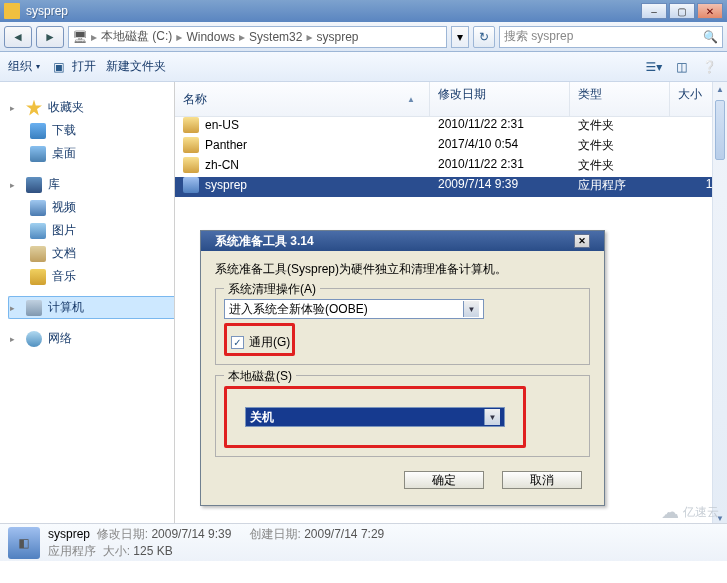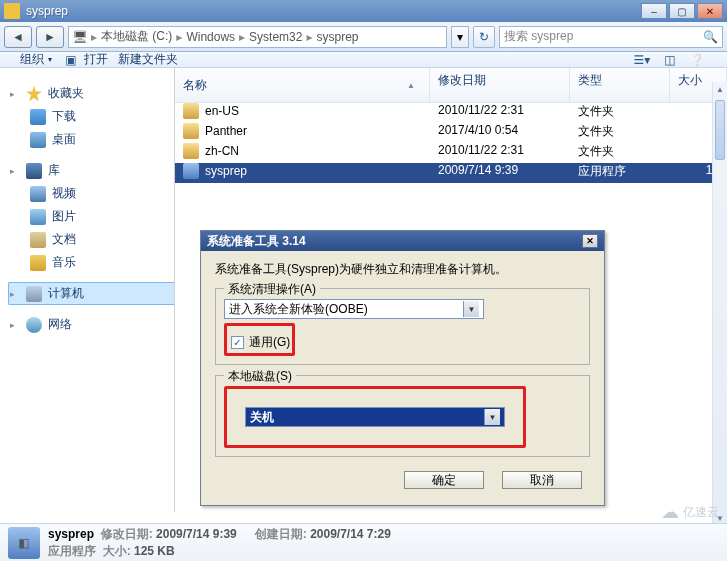--- a/index.html
+++ b/index.html
@@ -18,21 +18,21 @@
 .navbtn { width: 28px; height: 22px; background: linear-gradient(#fafafa,#e2e8f2); border: 1px solid #7a95bd; border-radius: 3px; display: flex; align-items: center; justify-content: center; color: #355; }
 .breadcrumb { flex: 1; height: 22px; background: #fff; border: 1px solid #9db6d6; display: flex; align-items: center; padding: 0 4px; gap: 4px; color: #555; }
 .breadcrumb .sep { color: #888; }
 .breadcrumb .ico { width: 14px; height: 14px; display: inline-flex; align-items: center; justify-content: center; }
 .navdrop { width: 18px; height: 22px; border: 1px solid #9db6d6; background: linear-gradient(#fafafa,#e8eef7); display:flex; align-items:center; justify-content:center; }
 .roundbtn { width: 22px; height: 22px; border: 1px solid #9db6d6; background: linear-gradient(#fff,#e2eaf4); border-radius: 2px; display:flex; align-items:center; justify-content:center; color:#2a5a8a; }
 .searchbox { width: 224px; height: 22px; background: #fff; border: 1px solid #9db6d6; display: flex; align-items: center; padding: 0 4px; color: #888; }
 .searchbox .mag { margin-left: auto; color: #4a6a9a; }
 
 
-.toolrow { height: 16px; background: linear-gradient(#f5f9ff,#e4edf9); border-bottom: 1px solid #c9d6e8; display: flex; align-items: center; padding: 0 20px; gap: 10px; color: #173a6a; }
+.toolrow { height: 30px; background: linear-gradient(#f5f9ff,#e4edf9); border-bottom: 1px solid #c9d6e8; display: flex; align-items: center; padding: 0 8px; gap: 10px; color: #173a6a; }
 .toolrow .spacer { flex: 1; }
 .toolrow .ic { width:18px; height:18px; display:inline-flex; align-items:center; justify-content:center; color:#2a5a8a; }
 .toolrow .menuitem { display:flex; align-items:center; gap:4px; }
 
 
 .bodysplit { display: flex; height: 444px; }
 .sidebar { width: 175px; background: #fff; border-right: 1px solid #d0d0d0; padding: 6px 0 6px 8px; overflow: hidden; }
 .tree-item { display: flex; align-items: center; gap: 6px; padding: 3px 4px; color: #173a6a; }
 .tree-item.sel { background: #cde8ff; border: 1px solid #7ab8ef; border-right: none; border-radius: 2px 0 0 2px; padding: 2px 3px; }
 .tree-item.lib { margin-top: 8px; }
@@ -68,41 +68,41 @@
 .filerow { display: flex; height: 20px; align-items: flex-start; padding: 0; }
 .filerow.sel { background: #2a4d8f; color: #fff; }
 .filerow .cell { padding: 0 8px; display: flex; align-items: center; gap: 6px; white-space: nowrap; overflow: hidden; }
 .cell.c1 { width: 255px; }
 .cell.c2 { width: 140px; }
 .cell.c3 { width: 100px; }
 .cell.c4 { flex: 1; text-align: right; padding-right: 8px; justify-content: flex-end; }
 
 
 .dialog { position: absolute; left: 200px; top: 230px; width: 405px; background: #ece9d8; border: 1px solid #708090; box-shadow: 2px 2px 3px rgba(0,0,0,.25); }
-.dlg-title { height: 20px; background: linear-gradient(#4a6da8,#2a4d88); color: #fff; font-weight: bold; display: flex; align-items: center; padding: 0 6px; }
+.dlg-title { height: 20px; background: linear-gradient(#4a6da8,#2a4d88); color: #fff; font-weight: bold; display: flex; align-items: center; padding: 0 14px; }
 .dlg-title .x { margin-left: auto; width: 16px; height: 14px; background: linear-gradient(#f0f0f0,#d0d0d0); border: 1px solid #607090; font-size:9px; display:flex; align-items:center; justify-content:center; color:#000; }
 .dlg-body { padding: 10px 14px 12px 14px; }
 .dlg-desc { margin-bottom: 10px; color: #000; }
 .fieldset { border: 1px solid #b0b0b0; padding: 10px 8px 8px 8px; margin-bottom: 10px; position: relative; }
 .fieldset .legend { position: absolute; top: -8px; left: 8px; background: #ece9d8; padding: 0 4px; font-size: 12px; }
 .combo { width: 260px; height: 20px; background: #fff; border: 1px solid #7a95bd; display: flex; align-items: center; padding: 0 4px; }
 .combo.selblue { background: #163a8f; color: #fff; }
 .combo .caret { margin-left: auto; width: 16px; height: 16px; background: linear-gradient(#f0f0f0,#c8d4e4); border-left: 1px solid #7a95bd; display:flex; align-items:center; justify-content:center; color:#334; font-size:8px; }
 .chk { display: flex; align-items: center; gap: 5px; margin-top: 6px; color: #000; padding-left: 2px; }
 .chkbox { width: 13px; height: 13px; background: #fff; border: 1px solid #7a95bd; display:flex; align-items:center; justify-content:center; font-size:10px; color:#2a5a8a; }
 .redbox { border: 3px solid #e02020; border-radius: 2px; }
 .redbox.rb1 { padding: 2px; margin-top: 4px; display: inline-block; }
 .redbox.rb2 { padding: 18px; display: inline-block; font-weight: bold; }
 .btnrow { display: flex; justify-content: flex-end; gap: 18px; padding: 4px 8px 4px 0; }
 .dlgbtn { width: 80px; height: 18px; background: linear-gradient(#fefefe,#e2e2d8); border: 1px solid #8a8a80; display:flex; align-items:center; justify-content:center; }
 
 
 .statusbar { position: absolute; left: 0; right: 0; bottom: 22px; height: 38px; border-top: 1px solid #d0d6e0; background: linear-gradient(#f8fbfe,#edf2f9); display: flex; align-items: center; padding: 2px 8px; gap: 8px; color: #555; }
 .statusbar .bigico { width: 32px; height: 32px; background: linear-gradient(#a0c0f0,#5080c0); display: flex; align-items: center; justify-content: center; border-radius: 3px; }
-.statusbar .info { display: grid; grid-template-columns: auto auto; gap: 0 18px; font-size: 11px; font-weight: bold; }
+.statusbar .info { display: grid; grid-template-columns: auto auto; gap: 0 18px; font-size: 11px; }
 .statusbar .info .label { color: #888; }
 
 
 .watermark { position: absolute; right: 8px; bottom: 60px; color: #c0c8d0; font-size: 14px; display: flex; align-items: center; gap: 4px; opacity: .9; }
 .watermark .cloud { font-size: 18px; }
 
 .scrollhint { position: absolute; right: 0; top: 82px; width: 15px; height: 444px; background: linear-gradient(#f0f4fa,#e4ecf6); border-left: 1px solid #d9e2ee; }
 .scrollhint .thumb { position:absolute; left:2px; top:18px; right:2px; height:60px; background: linear-gradient(#d4e2f4,#b8ceea); border:1px solid #9cb8da; border-radius:2px; }
 .scrollhint .arr { position:absolute; left:0; right:0; height:15px; display:flex; align-items:center; justify-content:center; font-size:8px; color:#5a7aa8; }
 </style>

